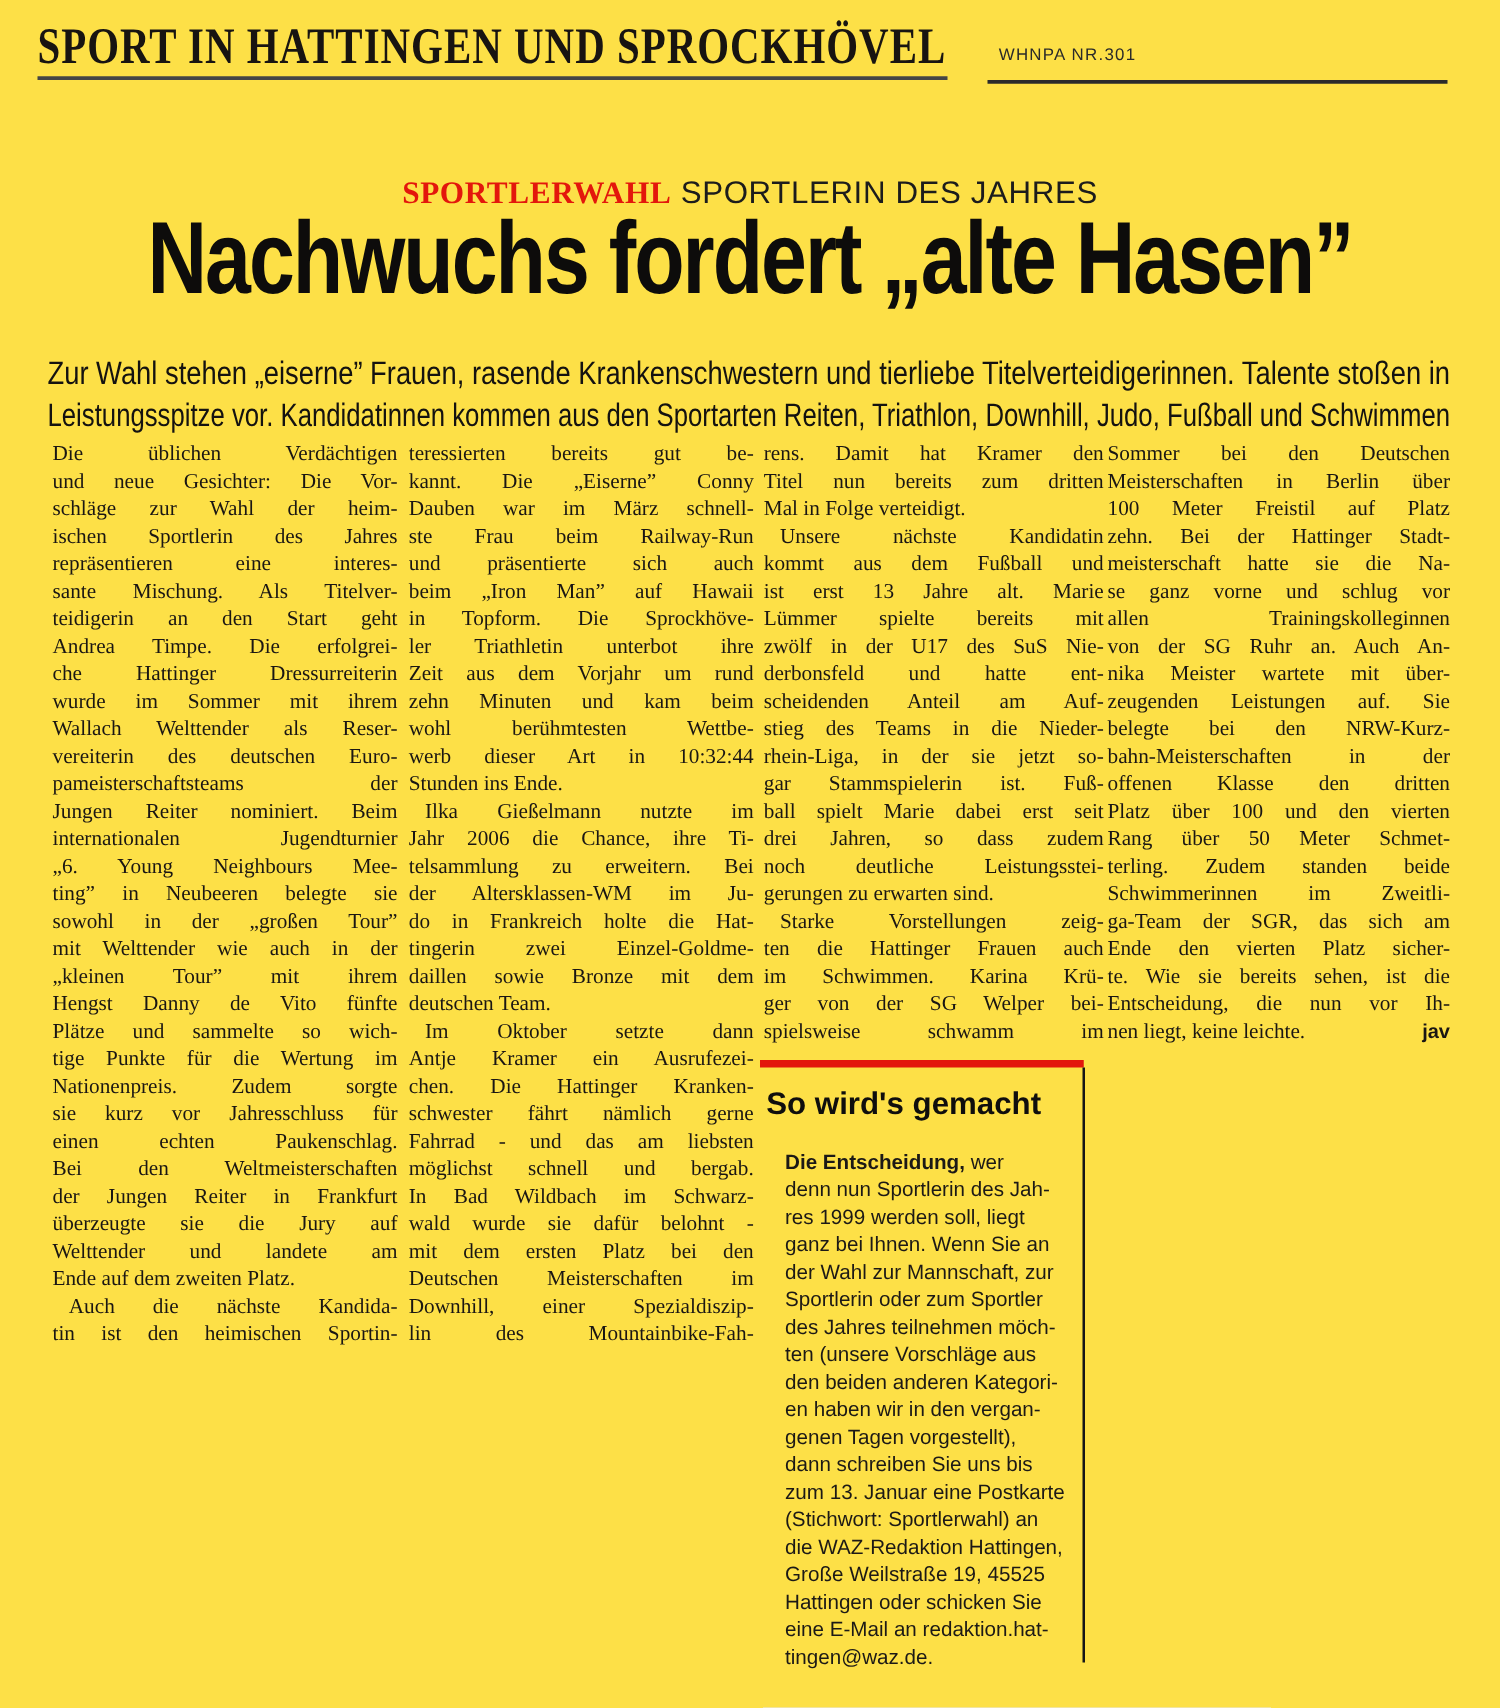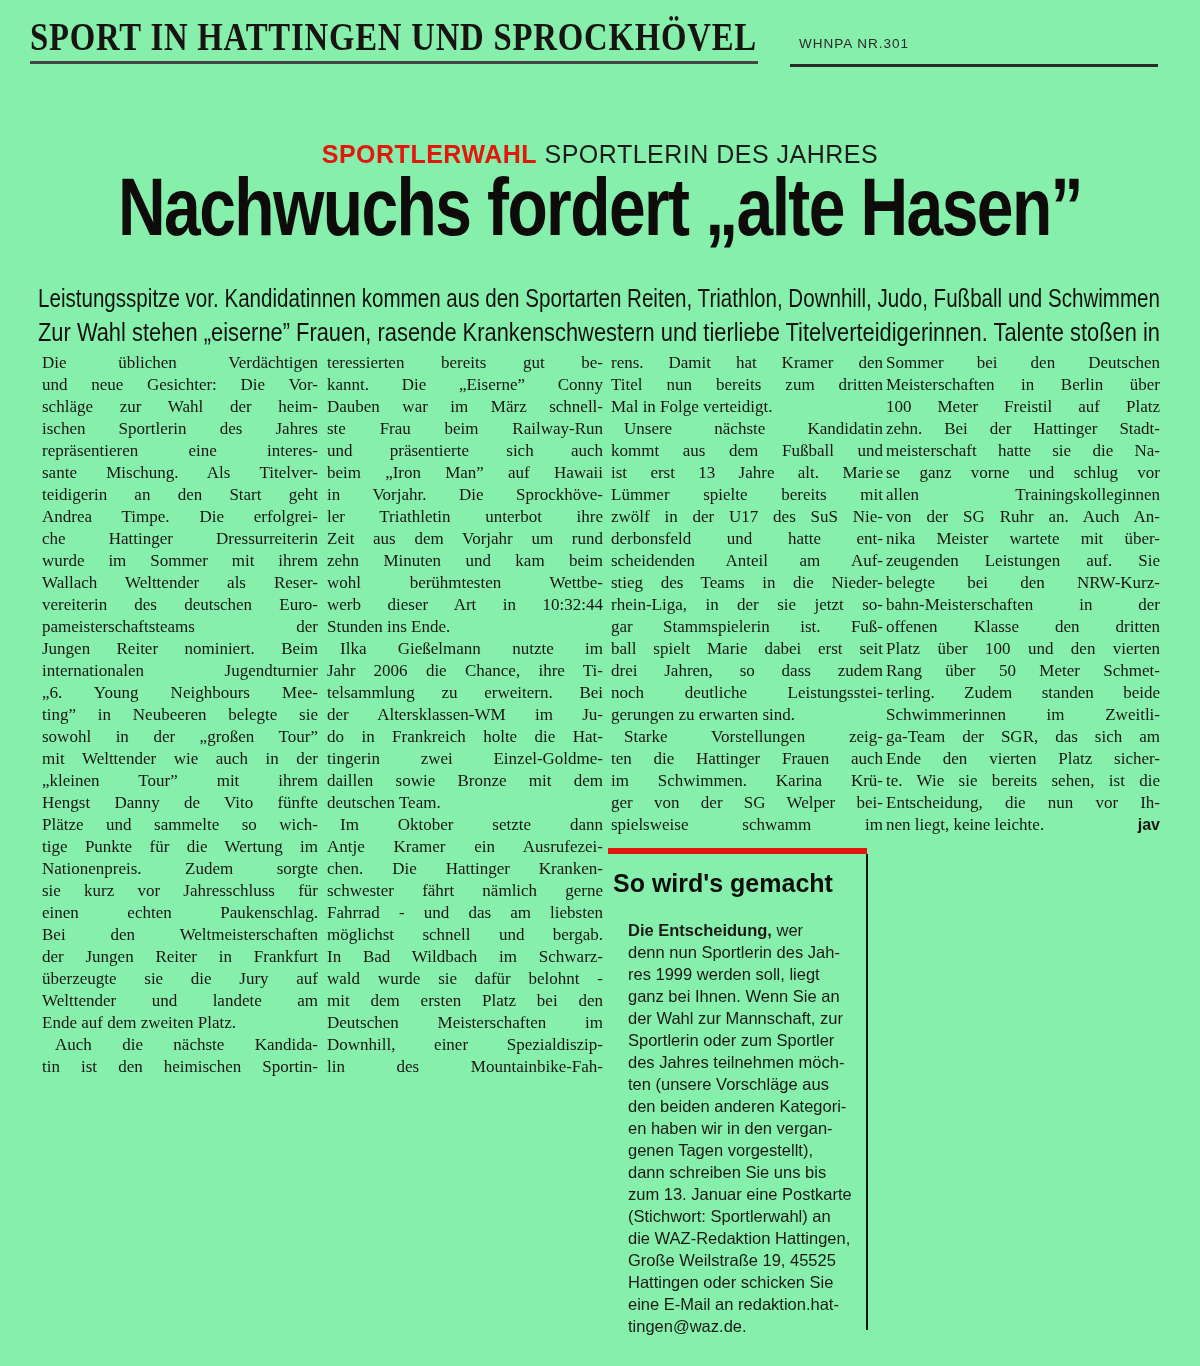--- a/index.html
+++ b/index.html
@@ -1,35 +1,35 @@
 <!DOCTYPE html>
 <html><head>
 <meta charset="utf-8">
 <style>
   html,body{margin:0;padding:0;background:#e8e8e6;}
   #page{
     position:relative;width:1200px;height:1366px;margin:0 auto;
-    background:#86efac;color:#181411;overflow:hidden;
+    background:#fde047;color:#181411;overflow:hidden;
     font-family:"Liberation Serif",serif;
   }
   
   #masthead{position:absolute;left:30px;top:12px;width:727px;
     font-family:"Liberation Serif",serif;font-weight:bold;font-size:41px;
     letter-spacing:1px;white-space:nowrap;}
   #paper-code{position:absolute;left:799px;top:36px;
     font-family:"Liberation Sans",sans-serif;font-size:13.5px;color:#2a2a2a;letter-spacing:1px;}
   #issue-date{position:absolute;right:42px;top:23px;
     font-family:"Liberation Sans",sans-serif;font-weight:bold;font-size:25px;color:#111;}
   .hrule{position:absolute;background:#454545;height:3px;}
   #rule-left{left:30px;top:61px;width:728px;}
   #rule-right{left:790px;top:64px;width:368px;background:#2b2b2b;}
   
   #kicker{position:absolute;left:0;top:140px;width:1200px;text-align:center;
     font-family:"Liberation Sans",sans-serif;font-size:25px;letter-spacing:.5px;white-space:nowrap;}
-  #kicker b{color:#e3170c;font-weight:bold;letter-spacing:.5px;}
+  #kicker b{color:#e3170c;font-weight:bold;letter-spacing:.5px;font-family:Liberation Serif, serif;}
   #kicker span{color:#1c1c1c;font-weight:normal;}
   #headline{position:absolute;left:118px;top:163px;width:964px;height:90px;}
   #headline .fitx{font-family:"Liberation Sans",sans-serif;font-weight:bold;
     font-size:82px;line-height:88px;letter-spacing:-2px;color:#0d0c0b;}
   #lede{position:absolute;left:38px;top:281px;width:1122px;
     font-family:"Liberation Sans",sans-serif;font-size:26px;line-height:34px;color:#141210;}
   .lede-line{height:34px;overflow:visible;}
   
   .fitx{display:inline-block;white-space:nowrap;transform-origin:0 50%;}
   
@@ -68,24 +68,24 @@
   <div id="kicker">
     <b>SPORTLERWAHL</b>
     <span> </span>
     <span>SPORTLERIN DES JAHRES</span>
   </div>
   <div id="headline">
     <span class="fitx" style="transform: scaleX(0.804895);">Nachwuchs fordert „alte Hasen”</span>
   </div>
   <div id="lede">
     <div class="lede-line">
+      <span class="fitx" style="transform: scaleX(0.841109);">Zur Wahl stehen „eiserne” Frauen, rasende Krankenschwestern und tierliebe Titelverteidigerinnen. Talente stoßen in</span>
+    </div>
+    <div class="lede-line">
       <span class="fitx" style="transform: scaleX(0.791377);">Leistungsspitze vor. Kandidatinnen kommen aus den Sportarten Reiten, Triathlon, Downhill, Judo, Fußball und Schwimmen</span>
-    </div>
-    <div class="lede-line">
-      <span class="fitx" style="transform: scaleX(0.841109);">Zur Wahl stehen „eiserne” Frauen, rasende Krankenschwestern und tierliebe Titelverteidigerinnen. Talente stoßen in</span>
     </div>
   </div>
 
   <div id="col1" class="col">
       <div class="cl">Die üblichen Verdächtigen</div>
       <div class="cl">und neue Gesichter: Die Vor-</div>
       <div class="cl">schläge zur Wahl der heim-</div>
       <div class="cl">ischen Sportlerin des Jahres</div>
       <div class="cl">repräsentieren eine interes-</div>
       <div class="cl">sante Mischung. Als Titelver-</div>
@@ -117,21 +117,21 @@
       <div class="cl ind">Auch die nächste Kandida-</div>
       <div class="cl">tin ist den heimischen Sportin-</div>
     </div>
   <div id="col2" class="col">
       <div class="cl">teressierten bereits gut be-</div>
       <div class="cl">kannt. Die „Eiserne” Conny</div>
       <div class="cl">Dauben war im März schnell-</div>
       <div class="cl">ste Frau beim Railway-Run</div>
       <div class="cl">und präsentierte sich auch</div>
       <div class="cl">beim „Iron Man” auf Hawaii</div>
-      <div class="cl">in Vorjahr. Die Sprockhöve-</div>
+      <div class="cl">in Topform. Die Sprockhöve-</div>
       <div class="cl">ler Triathletin unterbot ihre</div>
       <div class="cl">Zeit aus dem Vorjahr um rund</div>
       <div class="cl">zehn Minuten und kam beim</div>
       <div class="cl">wohl berühmtesten Wettbe-</div>
       <div class="cl">werb dieser Art in 10:32:44</div>
       <div class="cl rag">Stunden ins Ende.</div>
       <div class="cl ind">Ilka Gießelmann nutzte im</div>
       <div class="cl">Jahr 2006 die Chance, ihre Ti-</div>
       <div class="cl">telsammlung zu erweitern. Bei</div>
       <div class="cl">der Altersklassen-WM im Ju-</div>

